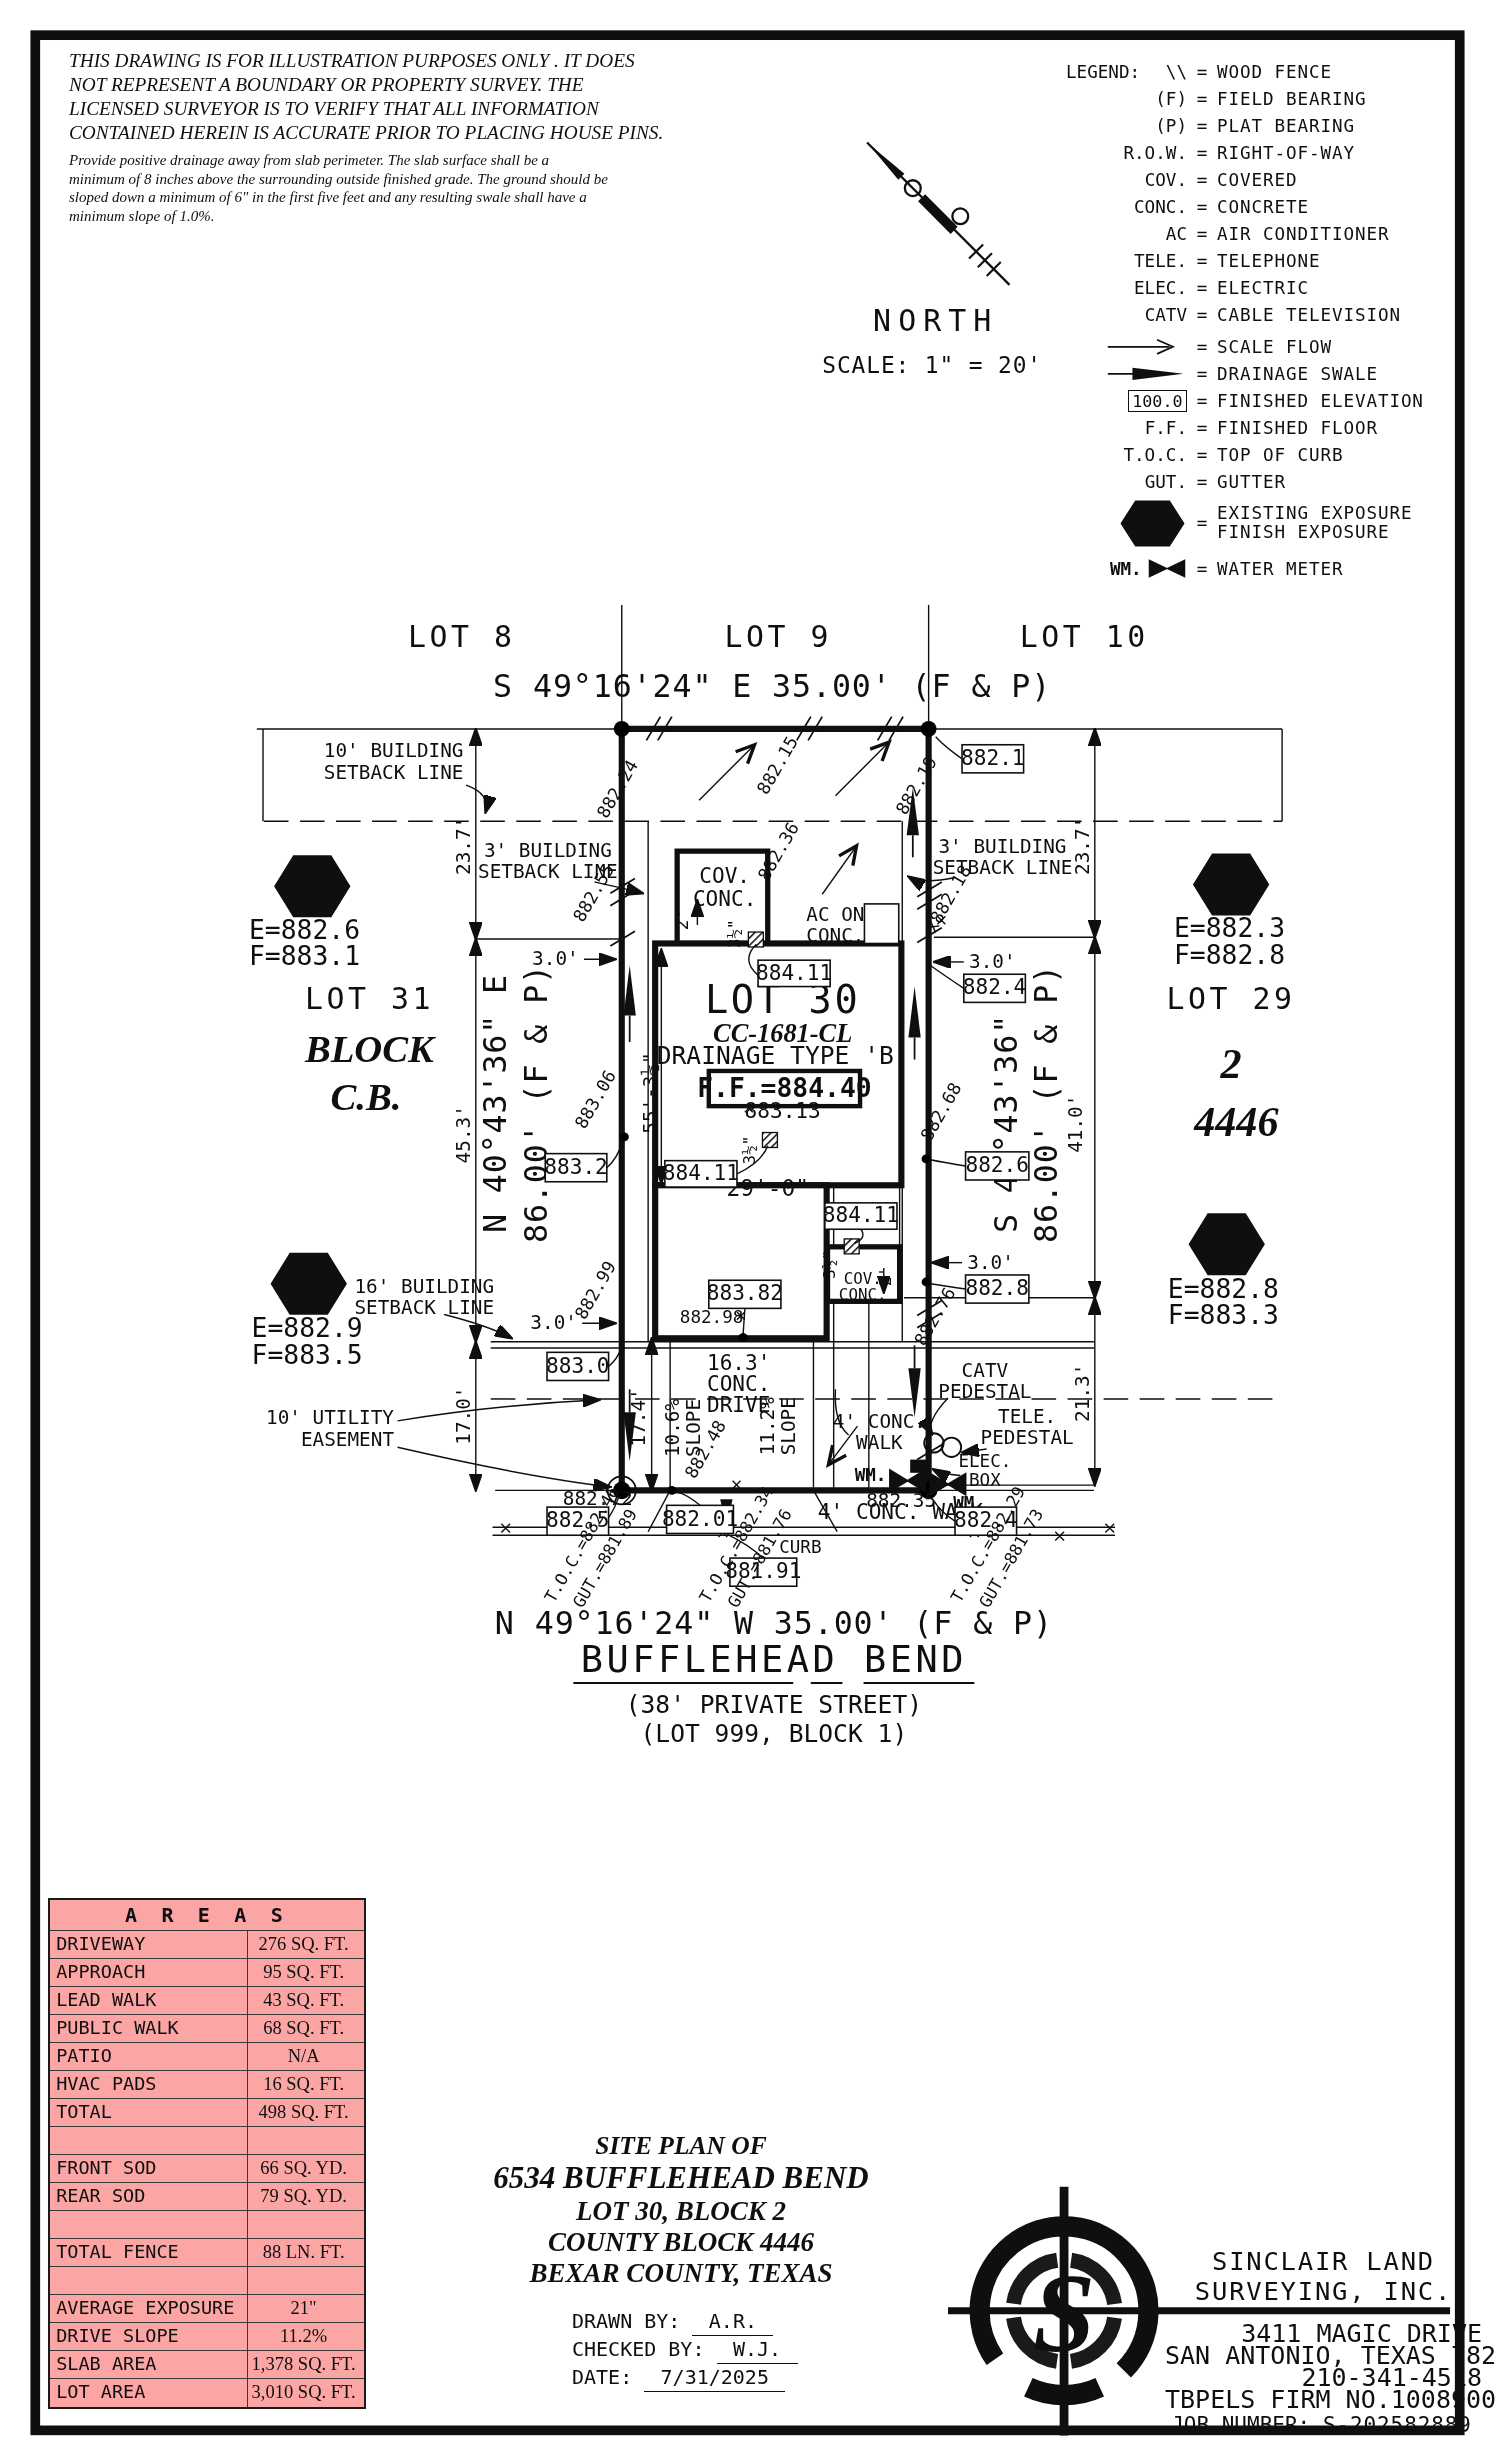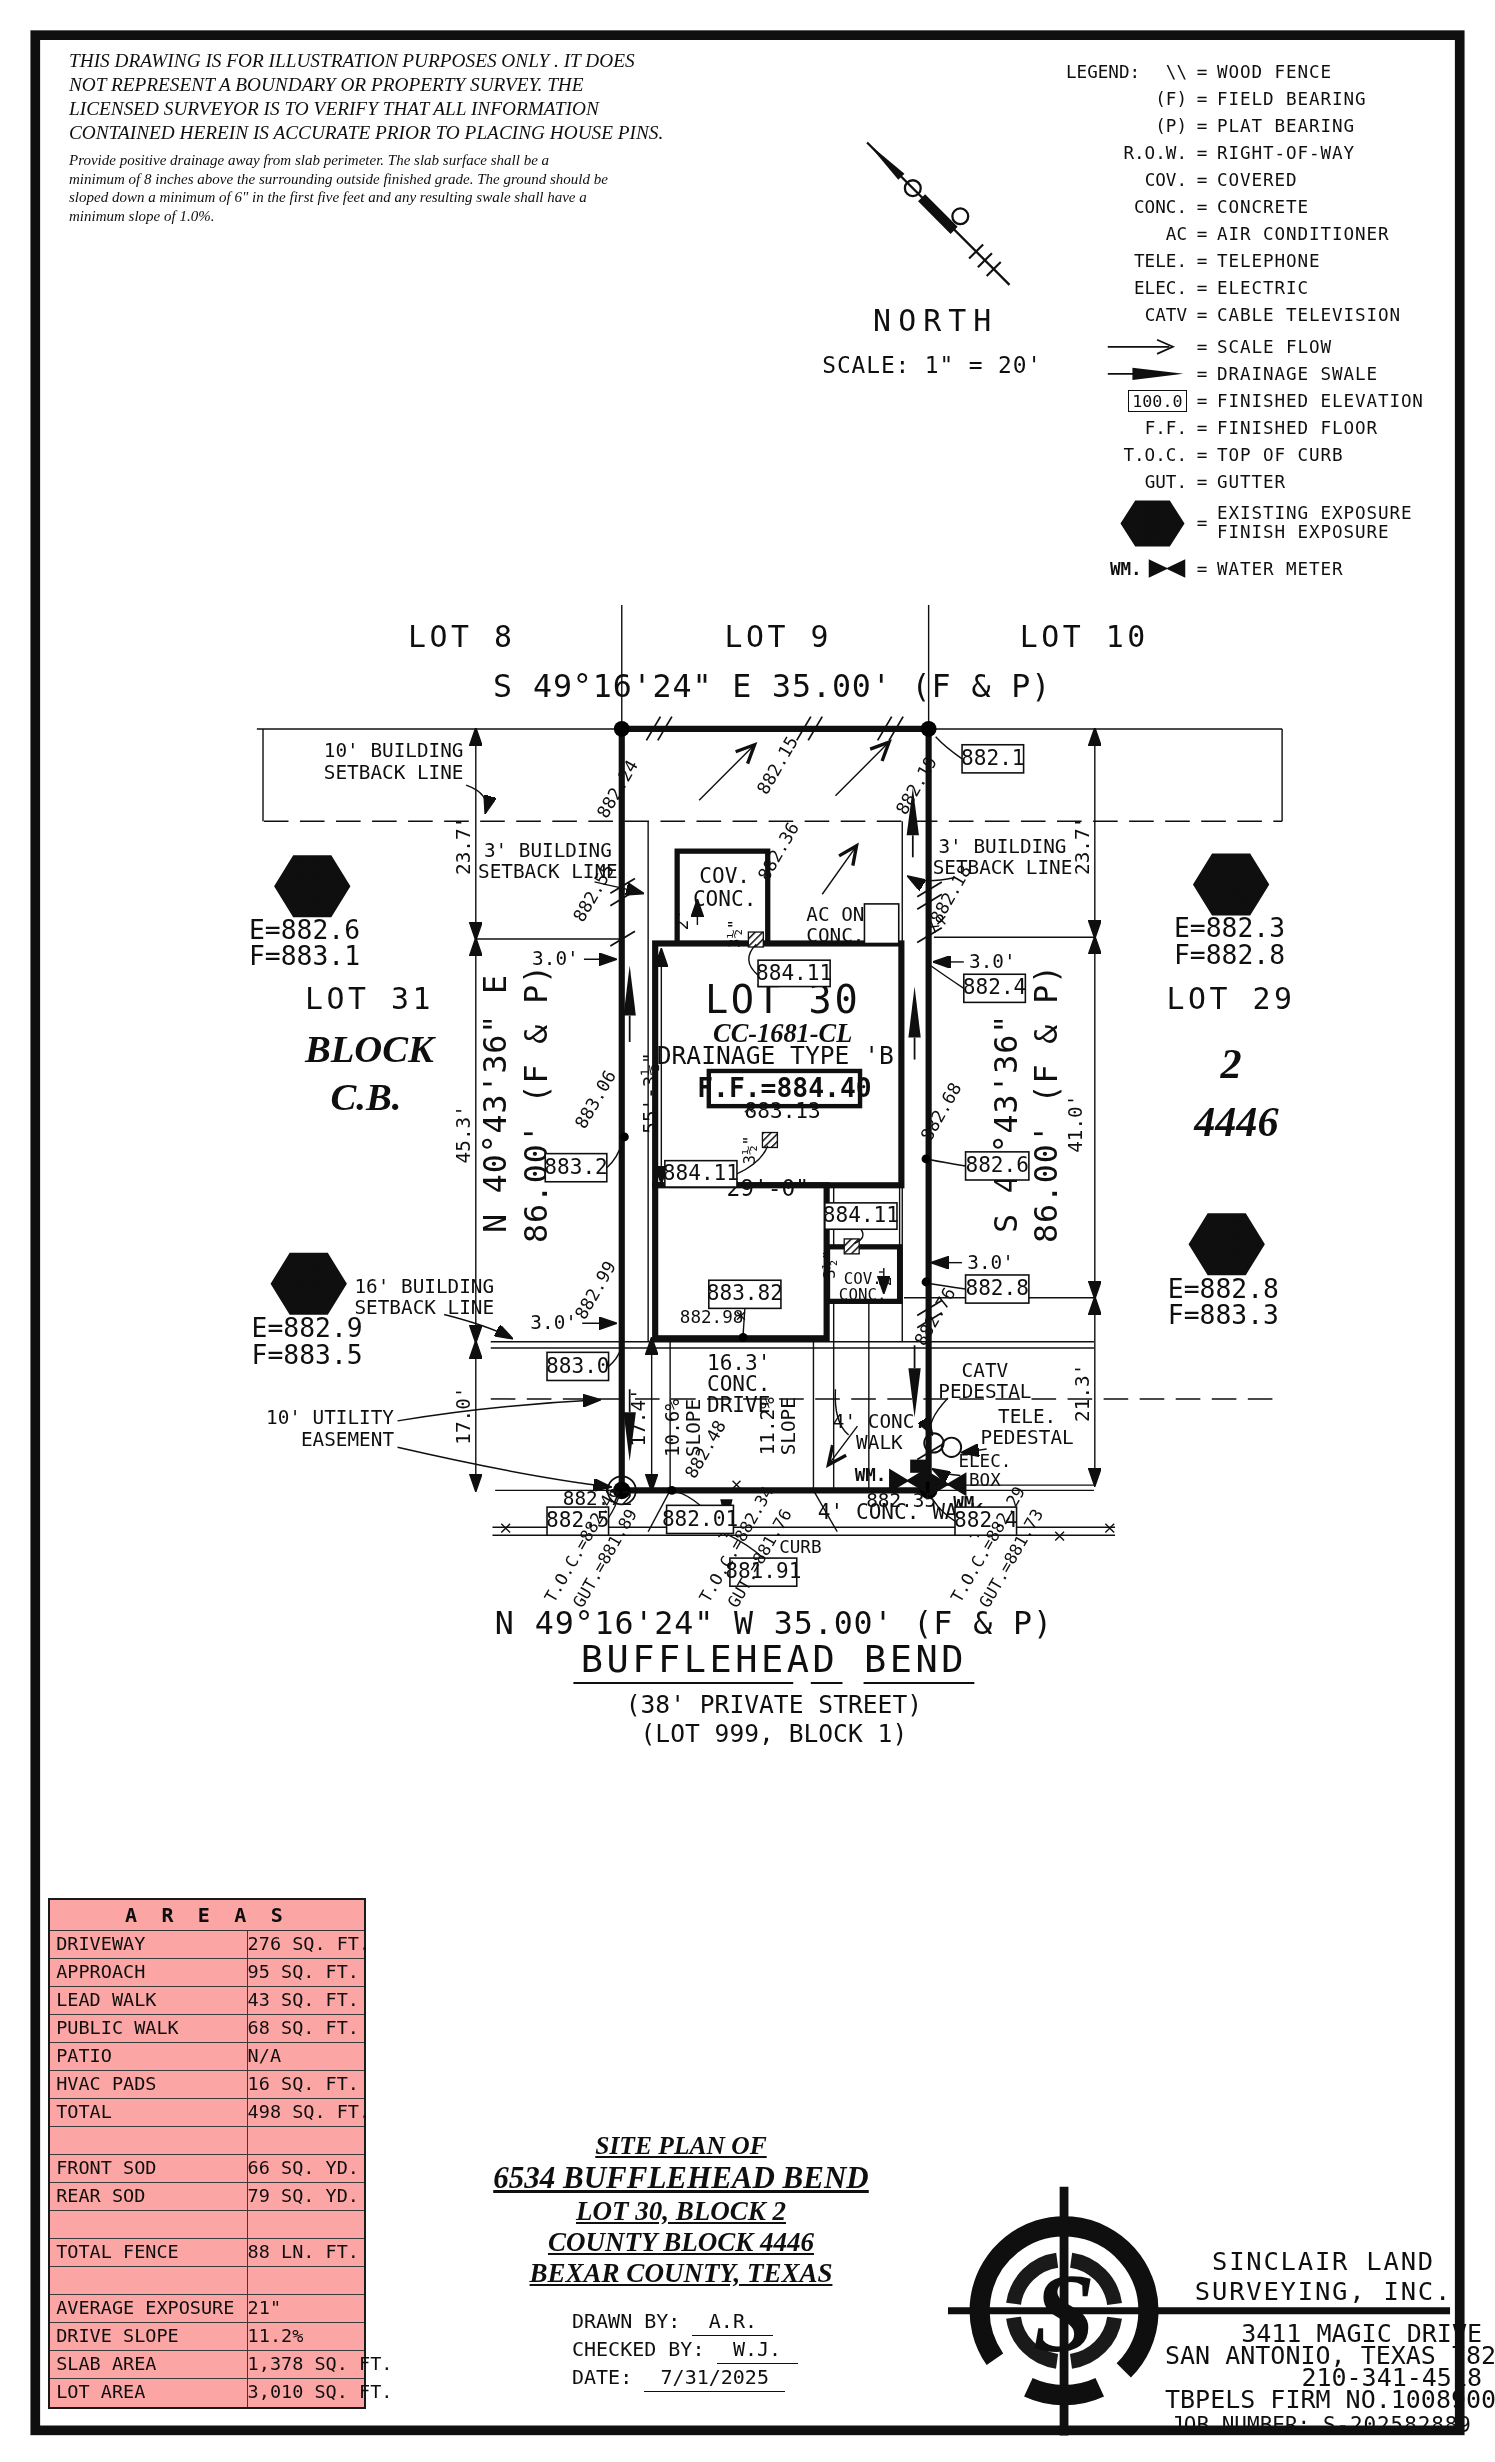--- a/index.html
+++ b/index.html
@@ -16,21 +16,21 @@
   .lsym .ttl{margin-right:auto;}
   .leq{width:30px;text-align:center;}
   .llab{letter-spacing:0.9px;white-space:nowrap;}
   .lbox{border:1.8px solid #0f0f0f;padding:0 3.5px;font-size:16.7px;}
   .l2l div{line-height:19.3px;}
   
   .atable{width:314px;border:2.2px solid #1a1a1a;background:#fca5a5;}
   .atitle{height:30px;line-height:30px;text-align:center;font-size:20px;font-weight:bold;letter-spacing:6.2px;border-bottom:1.3px solid #333;}
   .arow{display:flex;height:28px;box-sizing:border-box;border-bottom:0.9px solid #3a3a3a;}
   .al{flex:1;padding-left:6.2px;font-size:18.5px;line-height:26px;white-space:nowrap;}
-  .av{width:112px;border-left:0.9px solid #3a3a3a;text-align:left;padding-right:4.4px;font-size:18.5px;line-height:26px;white-space:nowrap;}
+  .av{width:112px;border-left:0.9px solid #3a3a3a;text-align:center;padding-right:4.4px;font-size:18.5px;line-height:26px;white-space:nowrap;font-family:Liberation Serif, serif;}
   
   .tb{width:422px;text-align:center;font-family:"Liberation Serif",serif;font-style:italic;font-weight:bold;}
   .tb .t1{font-size:25.5px;line-height:28px;}
   .tb .t2{font-size:31px;line-height:35px;}
   .tb .t3{font-size:27px;line-height:32px;}
   .tb .t4{font-size:27px;line-height:30px;}
   .tb .t5{font-size:35px;line-height:37px;letter-spacing:1.8px;}
   .tb .t6{font-size:27px;line-height:33px;}
   .sig{font-size:20px;line-height:27px;}
   .sig .lab{display:inline-block;}
@@ -659,21 +659,21 @@
     <div class="arow">
         <span class="al">SLAB AREA</span>
         <span class="av">1,378 SQ. FT.</span>
       </div>
     <div class="arow" style="border-bottom:none">
         <span class="al">LOT AREA</span>
         <span class="av">3,010 SQ. FT.</span>
       </div>
   </div>
 
-  <div class="abs tb" style="left:470px;top:2132px;text-decoration:underline;">
+  <div class="abs tb" style="left:470px;top:2132px;">
     <div class="t1">SITE PLAN OF</div>
     <div class="t2">6534 BUFFLEHEAD BEND</div>
     <div class="t3">LOT 30, BLOCK 2</div>
     <div class="t4">COUNTY BLOCK 4446</div>
     <div class="t6">BEXAR COUNTY, TEXAS</div>
   </div>
   <div class="abs sig" style="left:572px;top:2308px;width:299px;">
     <div><span class="lab">DRAWN BY:</span> <span class="val">A.R.</span></div>
     <div><span class="lab">CHECKED BY:</span> <span class="val">W.J.</span></div>
     <div><span class="lab">DATE:</span> <span class="val wide">7/31/2025</span></div>

